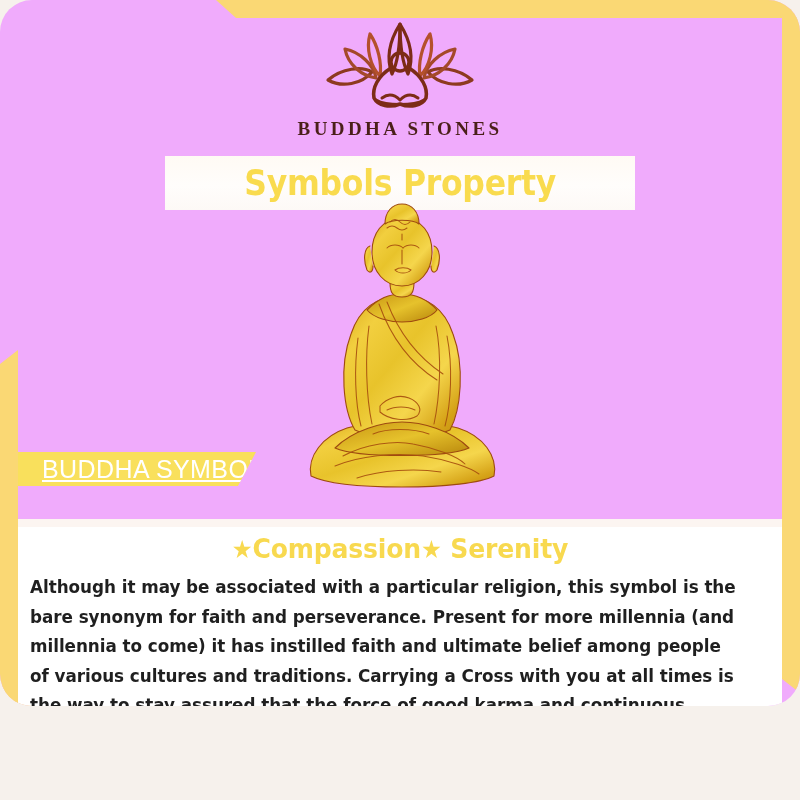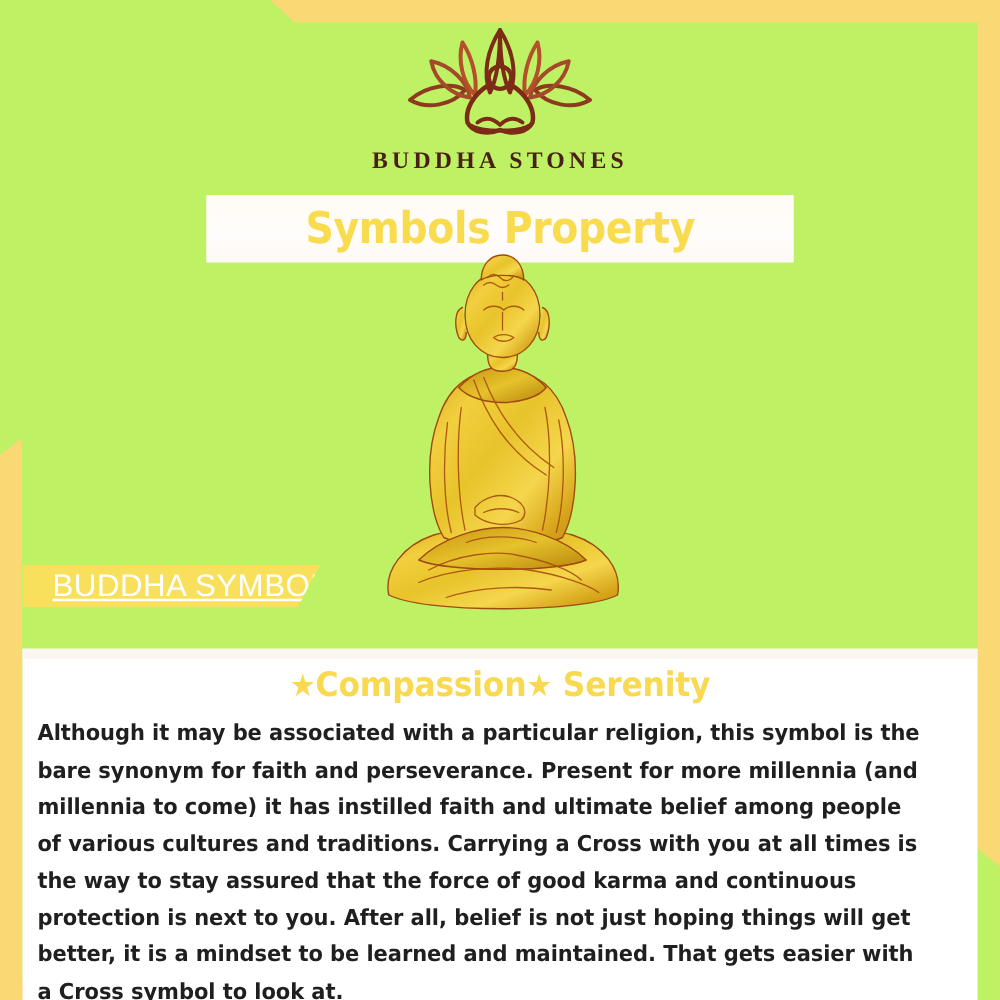--- a/index.html
+++ b/index.html
@@ -9,23 +9,24 @@
   body {
     width: 800px;
     height: 800px;
     overflow: hidden;
     font-family: "Liberation Sans", sans-serif;
     background: #f6f1ec;
   }
   #poster {
     position: relative;
     width: 800px;
-    height: 800px;
-    background: #bef264;
+    height: 706px;
+    background: #f0abfc;
     overflow: hidden;
+    border-radius: 32px;
   }
 
   
   .frame-top {
     position: absolute;
     top: 0;
     left: 212px;
     width: 588px;
     height: 18px;
     background: #fad874;

